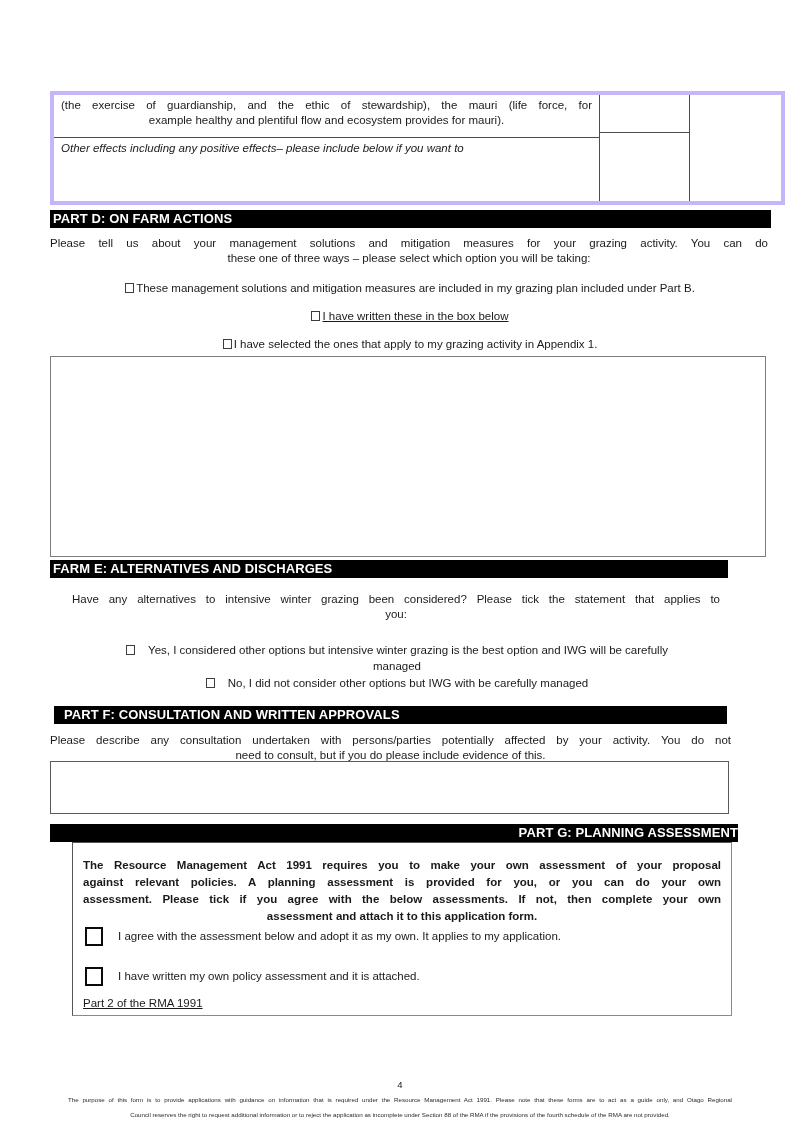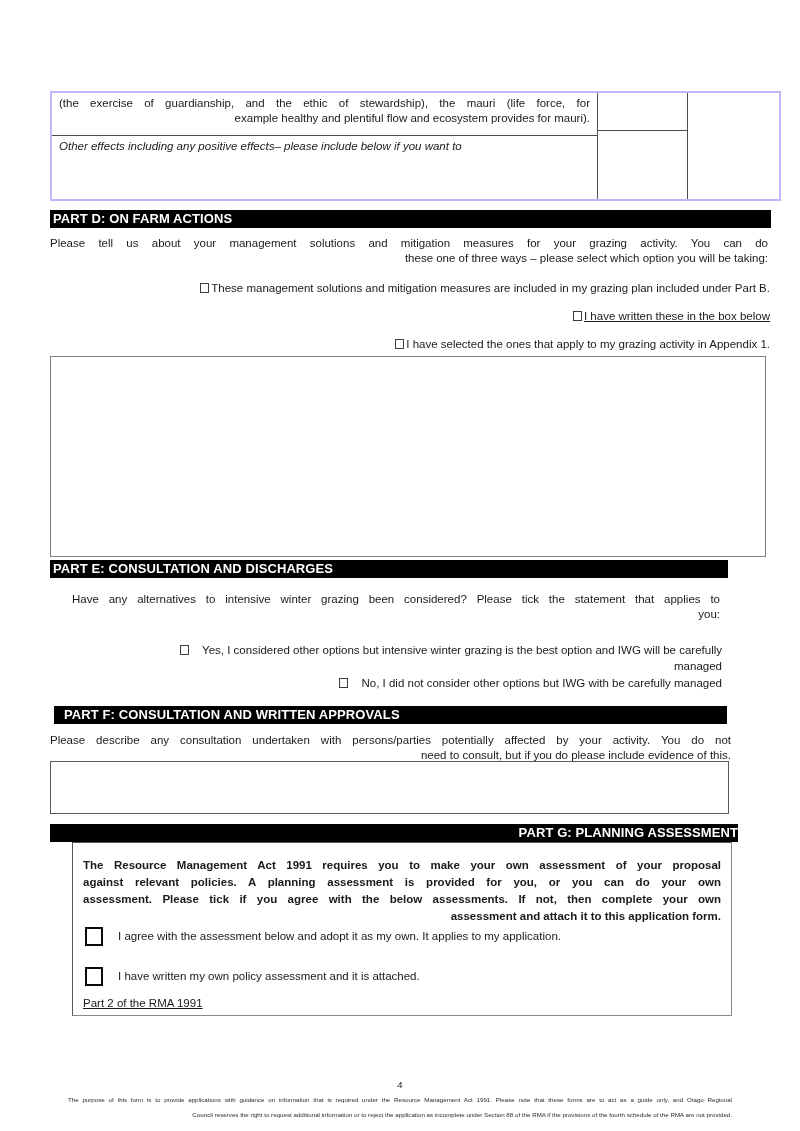--- a/index.html
+++ b/index.html
@@ -9,24 +9,24 @@
     background:#ffffff;
     font-family:"Liberation Sans","DejaVu Sans",sans-serif;
     color:#1a1a1a;
     font-size:11.5px;
     line-height:15px;
     overflow:hidden;
   }
   .abs{position:absolute;}
   
   .jl{text-align:justify;text-align-last:justify;overflow:hidden;white-space:nowrap;}
-  .nl{text-align:right;white-space:nowrap;}
+  .nl{text-align:center;white-space:nowrap;}
 
   
-  .tbl{left:50px;top:91px;width:727px;height:106px;border:2px solid #c4b5fd;}
+  .tbl{left:50px;top:91px;width:727px;height:106px;border:4px solid #c4b5fd;}
   .tbl .v1{position:absolute;left:545px;top:0;width:1px;height:100%;background:#4d4d4d;}
   .tbl .v2{position:absolute;left:635px;top:0;width:1px;height:100%;background:#4d4d4d;}
   .tbl .hA{position:absolute;left:0;top:42px;width:545px;height:1px;background:#4d4d4d;}
   .tbl .hB{position:absolute;left:545px;top:37px;width:90px;height:1px;background:#4d4d4d;}
   .tbl .cell1{position:absolute;left:7px;top:3px;width:531px;line-height:14.5px;}
   .tbl .cell2{position:absolute;left:7px;top:46px;width:531px;font-style:italic;line-height:14.5px;}
 
   
   .bar{background:#000000;color:#ffffff;font-weight:bold;font-size:13px;height:18px;line-height:18px;padding-left:3px;letter-spacing:.1px;white-space:nowrap;overflow:hidden;}
 
@@ -81,21 +81,21 @@
   </div>
   <div class="abs nl" style="left:50px;top:309px;width:720px;text-decoration:underline;">
     <span class="cbx tight"></span><span>I have written these in the box below</span>
   </div>
   <div class="abs nl" style="left:50px;top:337px;width:720px;">
     <span class="cbx tight"></span><span>I have selected the ones that apply to my grazing activity in Appendix 1.</span>
   </div>
 
   <div class="abs wbox" style="left:50px;top:356px;width:714px;height:199px;"></div>
 
-  <div class="abs bar" style="left:50px;top:560px;width:675px;">PART E: CONSULTATION AND DISCHARGES</div>
+  <div class="abs bar" style="left:50px;top:560px;width:675px;">FARM E: ALTERNATIVES AND DISCHARGES</div>
 
   <div class="abs" style="left:72px;top:592px;width:648px;">
     <div class="jl">Have any alternatives to intensive winter grazing been considered? Please tick the statement that applies to</div>
     <div class="nl">you:</div>
   </div>
 
   <div class="abs nl" style="left:72px;top:643px;width:650px;">
     <span class="cbx gap"></span><span>Yes, I considered other options but intensive winter grazing is the best option and IWG will be carefully</span>
   </div>
   <div class="abs nl" style="left:72px;top:659px;width:650px;">managed</div>

